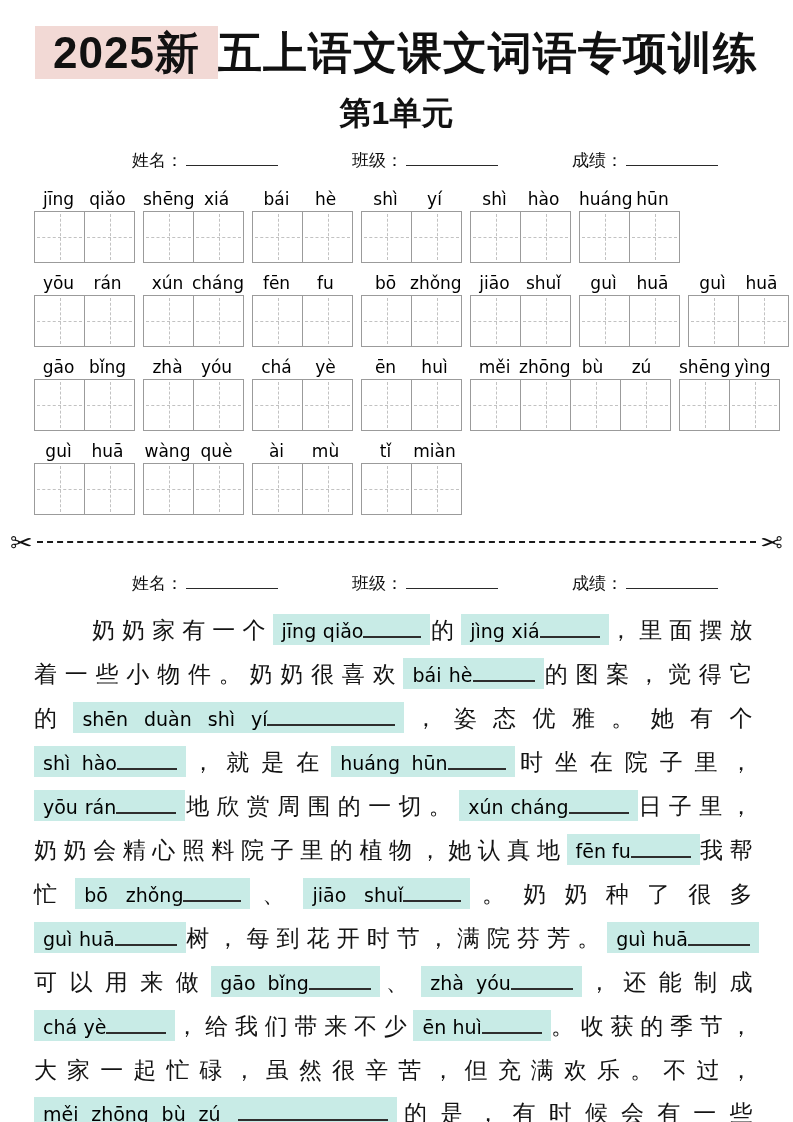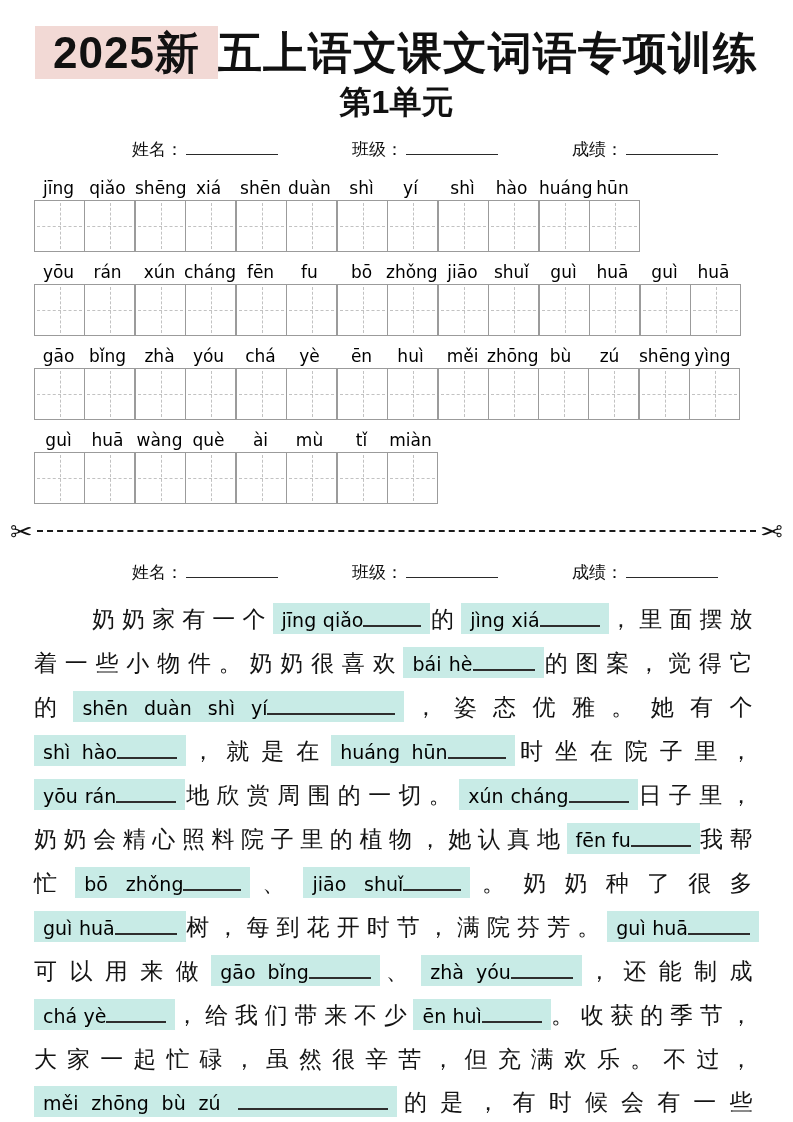--- a/index.html
+++ b/index.html
@@ -10,34 +10,34 @@
   }
   .sheet{padding:0 34px;}
   .title{
     margin-top:24px;text-align:center;white-space:nowrap;
     font-family:"Liberation Sans",sans-serif;font-weight:900;
     font-size:44px;letter-spacing:1px;line-height:1.3;
   }
   .title .hl{background:var(--title-hl);padding:2px 18px;}
   .subtitle{
     text-align:center;font-family:"Liberation Sans",sans-serif;
-    font-weight:900;font-size:32px;margin-top:2px;line-height:1.2;
+    font-weight:900;font-size:32px;margin-top:13px;line-height:1.2;
   }
   .fields{
     display:flex;margin:16px 0 0 98px;gap:74px;
     font-size:17px;font-family:"Liberation Serif",serif;
   }
   .fields .fld{white-space:nowrap;}
   .fieldline{
     display:inline-block;width:92px;height:14px;
     border-bottom:1.5px solid #2a2a2a;margin-left:3px;
   }
   
   .grid-rows{margin-top:10px;}
-  .grid-row{display:flex;margin-bottom:3px;}
+  .grid-row{display:flex;gap:8px;margin-bottom:3px;}
   .pinyin-line{display:flex;height:27px;align-items:flex-end;padding-bottom:2px;}
   .syl{
     width:49px;text-align:center;font-family:"DejaVu Sans",sans-serif;
     font-size:17px;color:#000;white-space:nowrap;
   }
   .grid-group{display:flex;border:1px solid var(--grid-border);}
   .grid-cell{width:49px;height:50px;position:relative;border-left:1px solid var(--grid-border);background:#fff;}
   .grid-cell:first-child{border-left:none;}
   .grid-cell::before{content:'';position:absolute;left:50%;top:2px;bottom:2px;border-left:1px dashed var(--grid-dash);}
   .grid-cell::after{content:'';position:absolute;top:50%;left:2px;right:2px;border-top:1px dashed var(--grid-dash);}
@@ -92,22 +92,22 @@
             <span class="syl">shēng</span>
             <span class="syl">xiá</span>
           </div>
           <div class="grid-group">
             <div class="grid-cell"></div>
             <div class="grid-cell"></div>
           </div>
         </div>
         <div class="word-group">
           <div class="pinyin-line">
-            <span class="syl">shēn</span>
-            <span class="syl">duàn</span>
+            <span class="syl">bái</span>
+            <span class="syl">hè</span>
           </div>
           <div class="grid-group">
             <div class="grid-cell"></div>
             <div class="grid-cell"></div>
           </div>
         </div>
         <div class="word-group">
           <div class="pinyin-line">
             <span class="syl">shì</span>
             <span class="syl">yí</span>

